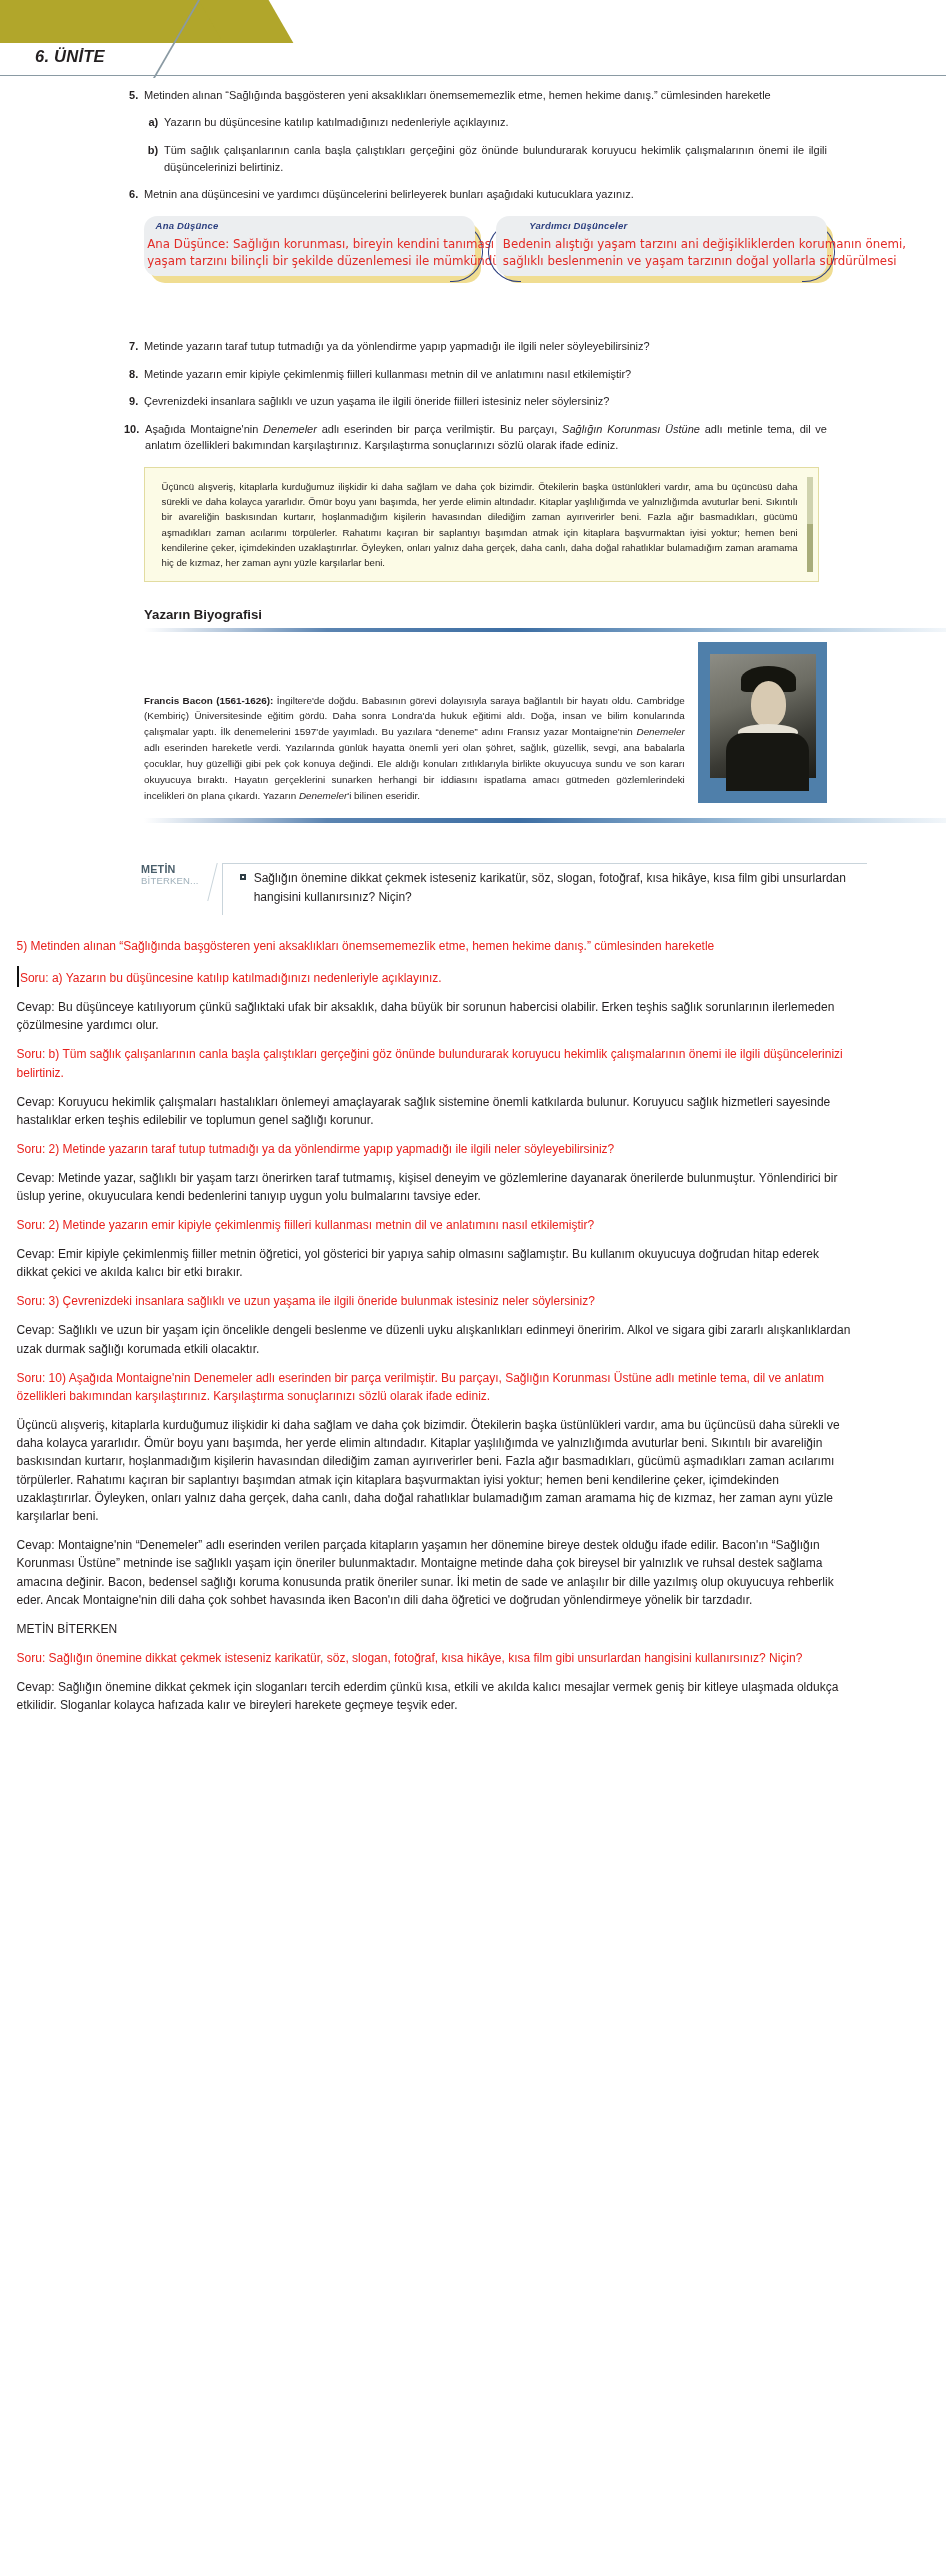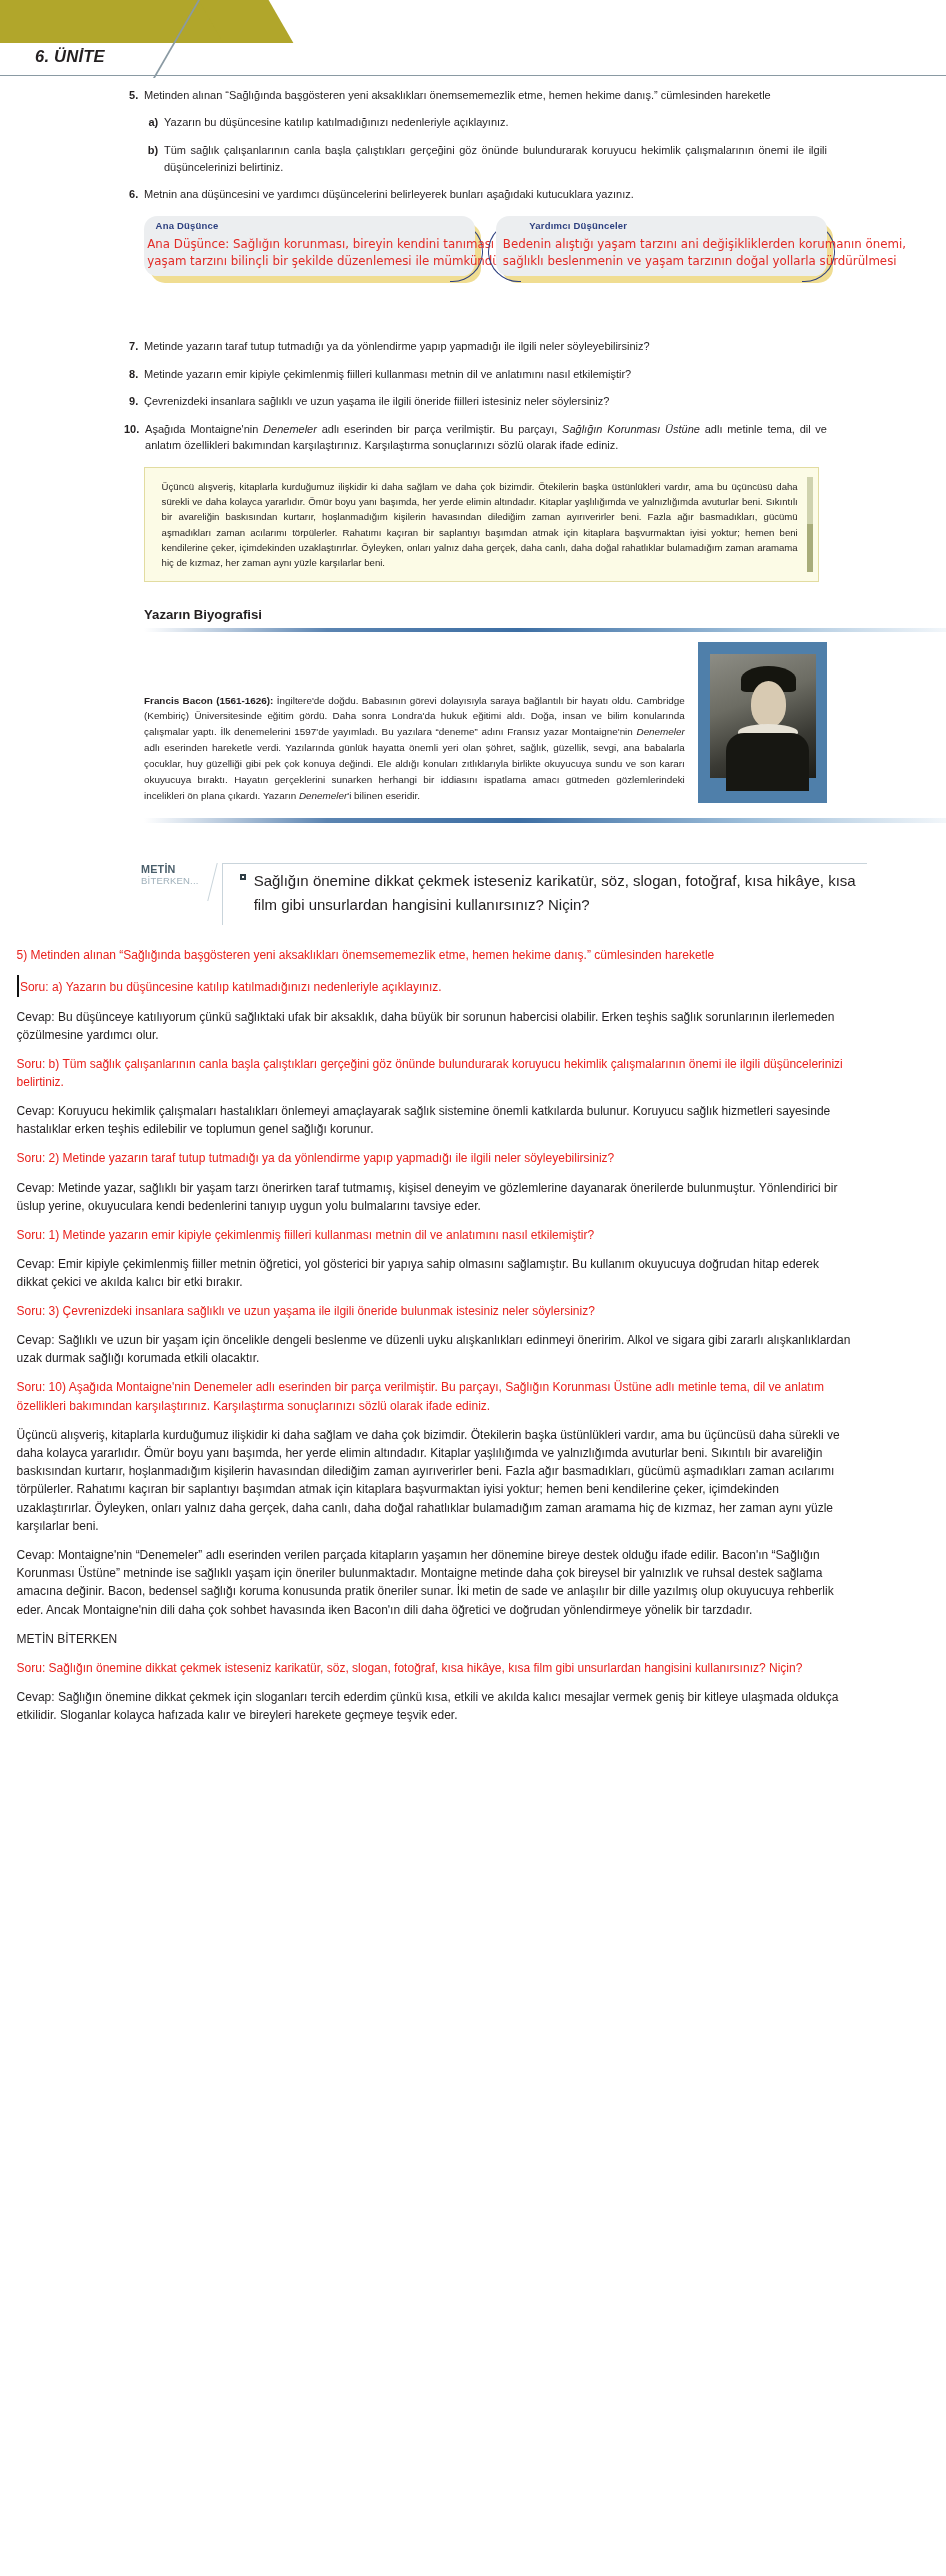--- a/index.html
+++ b/index.html
@@ -69,20 +69,21 @@
     border:1.3px solid #2c3f7f; border-right:none;
     border-radius:33px 0 0 33px;
   }
   .bubble .box {
     position:relative; background:#eceef0; border-radius:13.2px;
     padding:4.1px 11.6px 7.4px 11.6px; min-height:60px;
   }
   .bubble .cap {
     font-size:9.5px; font-weight:bold; color:#2c3f7f; letter-spacing:0.2px;
     margin-bottom:1.7px;
+    font-style:italic;
   }
   .bubble.b2 .cap { text-align:left; padding-left:21.5px; }
   .hand {
     color:#e22b26; font-size:11.8px; line-height:1.42;
     font-family:"DejaVu Sans", sans-serif;
   }
   .bubble .hand { position:absolute; left:3.3px; top:20px; width:389px; }
   .bubble.b2 .hand { left:6.6px; width:414px; }
 
   
@@ -144,21 +145,21 @@
   .mb .label .l1 { font-size:10.8px; font-weight:bold; color:#4b5f6b; letter-spacing:0.2px;}
   .mb .label .l2 { font-size:9.5px; color:#9fb0ba; letter-spacing:0.2px; margin-top:0.8px;}
   .mb .panel {
     position:relative; flex:1 1 auto; padding:5px 0 8.3px 15px;
     border-top:0.8px solid #c9d4db; border-left:0.8px solid #c9d4db;
   }
   .mb .panel .corner {
     position:absolute; left:-10.8px; top:-0.8px; width:13.2px; height:38px;
     border-left:0.8px solid #c9d4db; transform:skewX(-14deg);
   }
-  .mb .item { display:flex; font-size:15px; line-height:1.6; }
+  .mb .item { display:flex; font-size:12px; line-height:1.6; }
   .mb .bullet {
     flex:0 0 auto; width:6.6px; height:6.6px; background:#2f3d45;
     margin:5px 7.4px 0 1.7px; position:relative;
   }
   .mb .bullet::after {
     content:""; position:absolute; left:2.1px; top:2.1px; width:2.5px; height:2.5px; background:#fff;
   }
 
   
   .tr { padding:0 16.6px 25px 16.6px; margin-top:21.5px; }
@@ -295,21 +296,21 @@
   </div>
 
   <div class="tr">
     <p class="red">5) Metinden alınan “Sağlığında başgösteren yeni aksaklıkları önemsememezlik etme, hemen hekime danış.” cümlesinden hareketle</p>
     <p class="red"><span class="caret"></span><span>Soru: a) Yazarın bu düşüncesine katılıp katılmadığınızı nedenleriyle açıklayınız.</span></p>
     <p class="black">Cevap: Bu düşünceye katılıyorum çünkü sağlıktaki ufak bir aksaklık, daha büyük bir sorunun habercisi olabilir. Erken teşhis sağlık sorunlarının ilerlemeden çözülmesine yardımcı olur.</p>
     <p class="red">Soru: b) Tüm sağlık çalışanlarının canla başla çalıştıkları gerçeğini göz önünde bulundurarak koruyucu hekimlik çalışmalarının önemi ile ilgili düşüncelerinizi belirtiniz.</p>
     <p class="black">Cevap: Koruyucu hekimlik çalışmaları hastalıkları önlemeyi amaçlayarak sağlık sistemine önemli katkılarda bulunur. Koruyucu sağlık hizmetleri sayesinde hastalıklar erken teşhis edilebilir ve toplumun genel sağlığı korunur.</p>
     <p class="red">Soru: 2) Metinde yazarın taraf tutup tutmadığı ya da yönlendirme yapıp yapmadığı ile ilgili neler söyleyebilirsiniz?</p>
     <p class="black">Cevap: Metinde yazar, sağlıklı bir yaşam tarzı önerirken taraf tutmamış, kişisel deneyim ve gözlemlerine dayanarak önerilerde bulunmuştur. Yönlendirici bir üslup yerine, okuyuculara kendi bedenlerini tanıyıp uygun yolu bulmalarını tavsiye eder.</p>
-    <p class="red">Soru: 1) Metinde yazarın emir kipiyle çekimlenmiş fiilleri kullanması metnin dil ve anlatımını nasıl etkilemiştir?</p>
+    <p class="red">Soru: 2) Metinde yazarın emir kipiyle çekimlenmiş fiilleri kullanması metnin dil ve anlatımını nasıl etkilemiştir?</p>
     <p class="black">Cevap: Emir kipiyle çekimlenmiş fiiller metnin öğretici, yol gösterici bir yapıya sahip olmasını sağlamıştır. Bu kullanım okuyucuya doğrudan hitap ederek dikkat çekici ve akılda kalıcı bir etki bırakır.</p>
     <p class="red">Soru: 3) Çevrenizdeki insanlara sağlıklı ve uzun yaşama ile ilgili öneride bulunmak istesiniz neler söylersiniz?</p>
     <p class="black">Cevap: Sağlıklı ve uzun bir yaşam için öncelikle dengeli beslenme ve düzenli uyku alışkanlıkları edinmeyi öneririm. Alkol ve sigara gibi zararlı alışkanlıklardan uzak durmak sağlığı korumada etkili olacaktır.</p>
     <p class="red">Soru: 10) Aşağıda Montaigne'nin Denemeler adlı eserinden bir parça verilmiştir. Bu parçayı, Sağlığın Korunması Üstüne adlı metinle tema, dil ve anlatım özellikleri bakımından karşılaştırınız. Karşılaştırma sonuçlarınızı sözlü olarak ifade ediniz.</p>
     <p class="black">Üçüncü alışveriş, kitaplarla kurduğumuz ilişkidir ki daha sağlam ve daha çok bizimdir. Ötekilerin başka üstünlükleri vardır, ama bu üçüncüsü daha sürekli ve daha kolayca yararlıdır. Ömür boyu yanı başımda, her yerde elimin altındadır. Kitaplar yaşlılığımda ve yalnızlığımda avuturlar beni. Sıkıntılı bir avareliğin baskısından kurtarır, hoşlanmadığım kişilerin havasından dilediğim zaman ayırıverirler beni. Fazla ağır basmadıkları, gücümü aşmadıkları zaman acılarımı törpülerler. Rahatımı kaçıran bir saplantıyı başımdan atmak için kitaplara başvurmaktan iyisi yoktur; hemen beni kendilerine çeker, içimdekinden uzaklaştırırlar. Öyleyken, onları yalnız daha gerçek, daha canlı, daha doğal rahatlıklar bulamadığım zaman aramama hiç de kızmaz, her zaman aynı yüzle karşılarlar beni.</p>
     <p class="black">Cevap: Montaigne'nin “Denemeler” adlı eserinden verilen parçada kitapların yaşamın her dönemine bireye destek olduğu ifade edilir. Bacon'ın “Sağlığın Korunması Üstüne” metninde ise sağlıklı yaşam için öneriler bulunmaktadır. Montaigne metinde daha çok bireysel bir yalnızlık ve ruhsal destek sağlama amacına değinir. Bacon, bedensel sağlığı koruma konusunda pratik öneriler sunar. İki metin de sade ve anlaşılır bir dille yazılmış olup okuyucuya rehberlik eder. Ancak Montaigne'nin dili daha çok sohbet havasında iken Bacon'ın dili daha öğretici ve doğrudan yönlendirmeye yönelik bir tarzdadır.</p>
     <p class="black">METİN BİTERKEN</p>
     <p class="red">Soru: Sağlığın önemine dikkat çekmek isteseniz karikatür, söz, slogan, fotoğraf, kısa hikâye, kısa film gibi unsurlardan hangisini kullanırsınız? Niçin?</p>
     <p class="black">Cevap: Sağlığın önemine dikkat çekmek için sloganları tercih ederdim çünkü kısa, etkili ve akılda kalıcı mesajlar vermek geniş bir kitleye ulaşmada oldukça etkilidir. Sloganlar kolayca hafızada kalır ve bireyleri harekete geçmeye teşvik eder.</p>
   </div>

